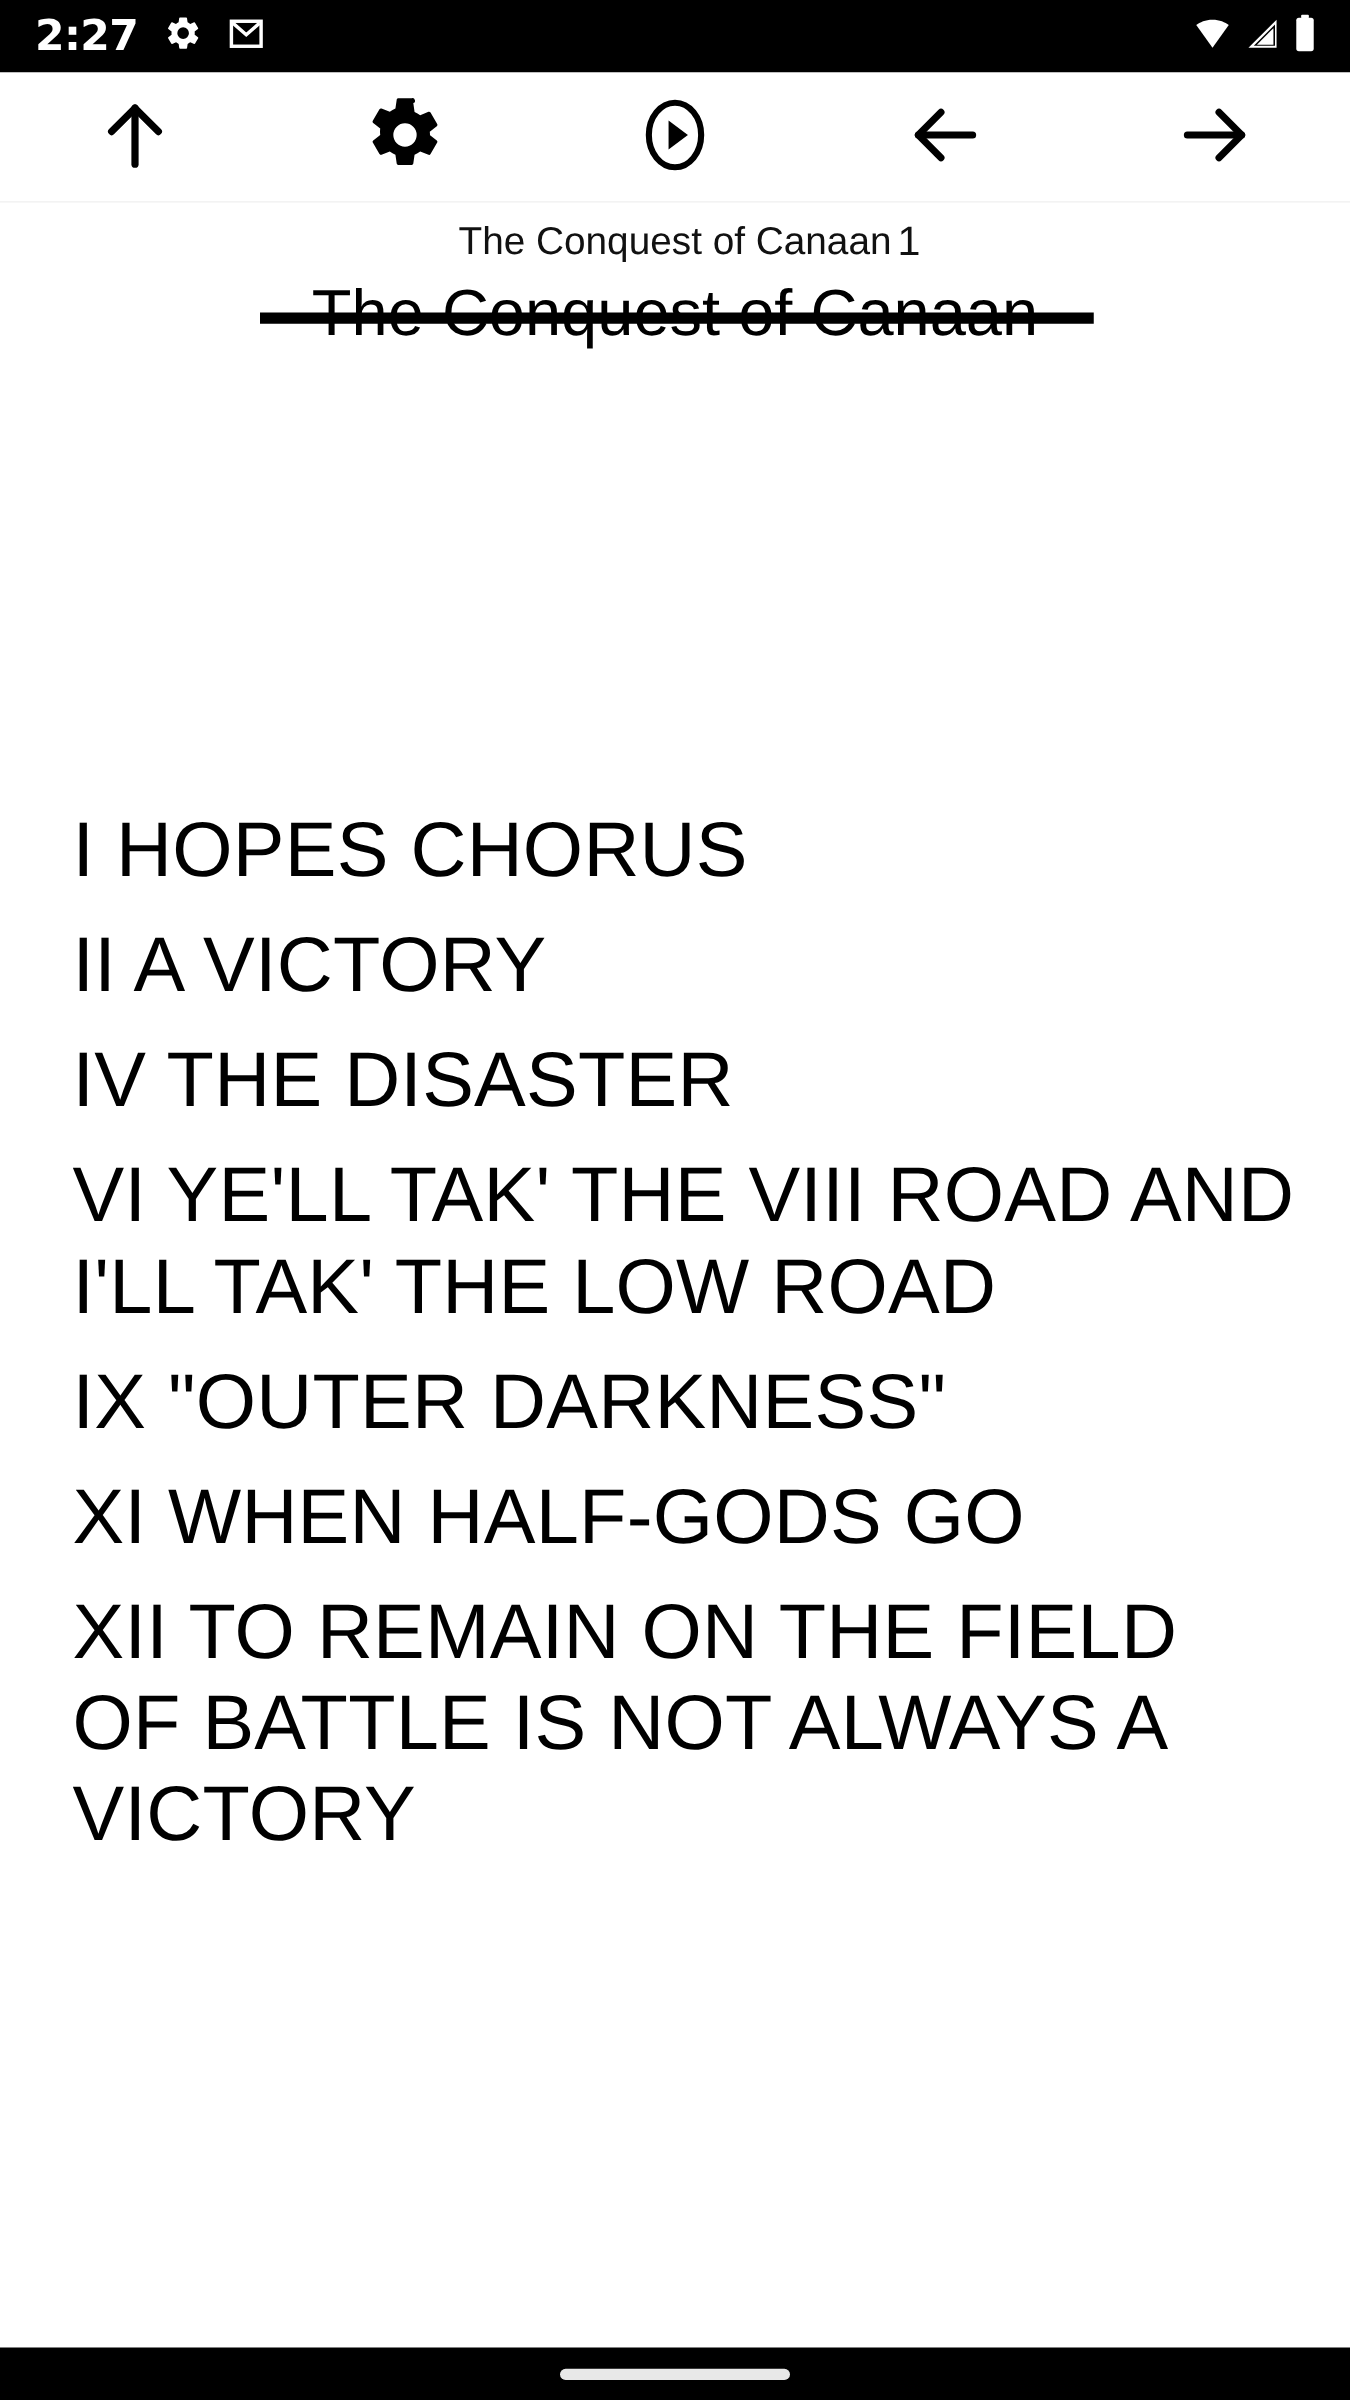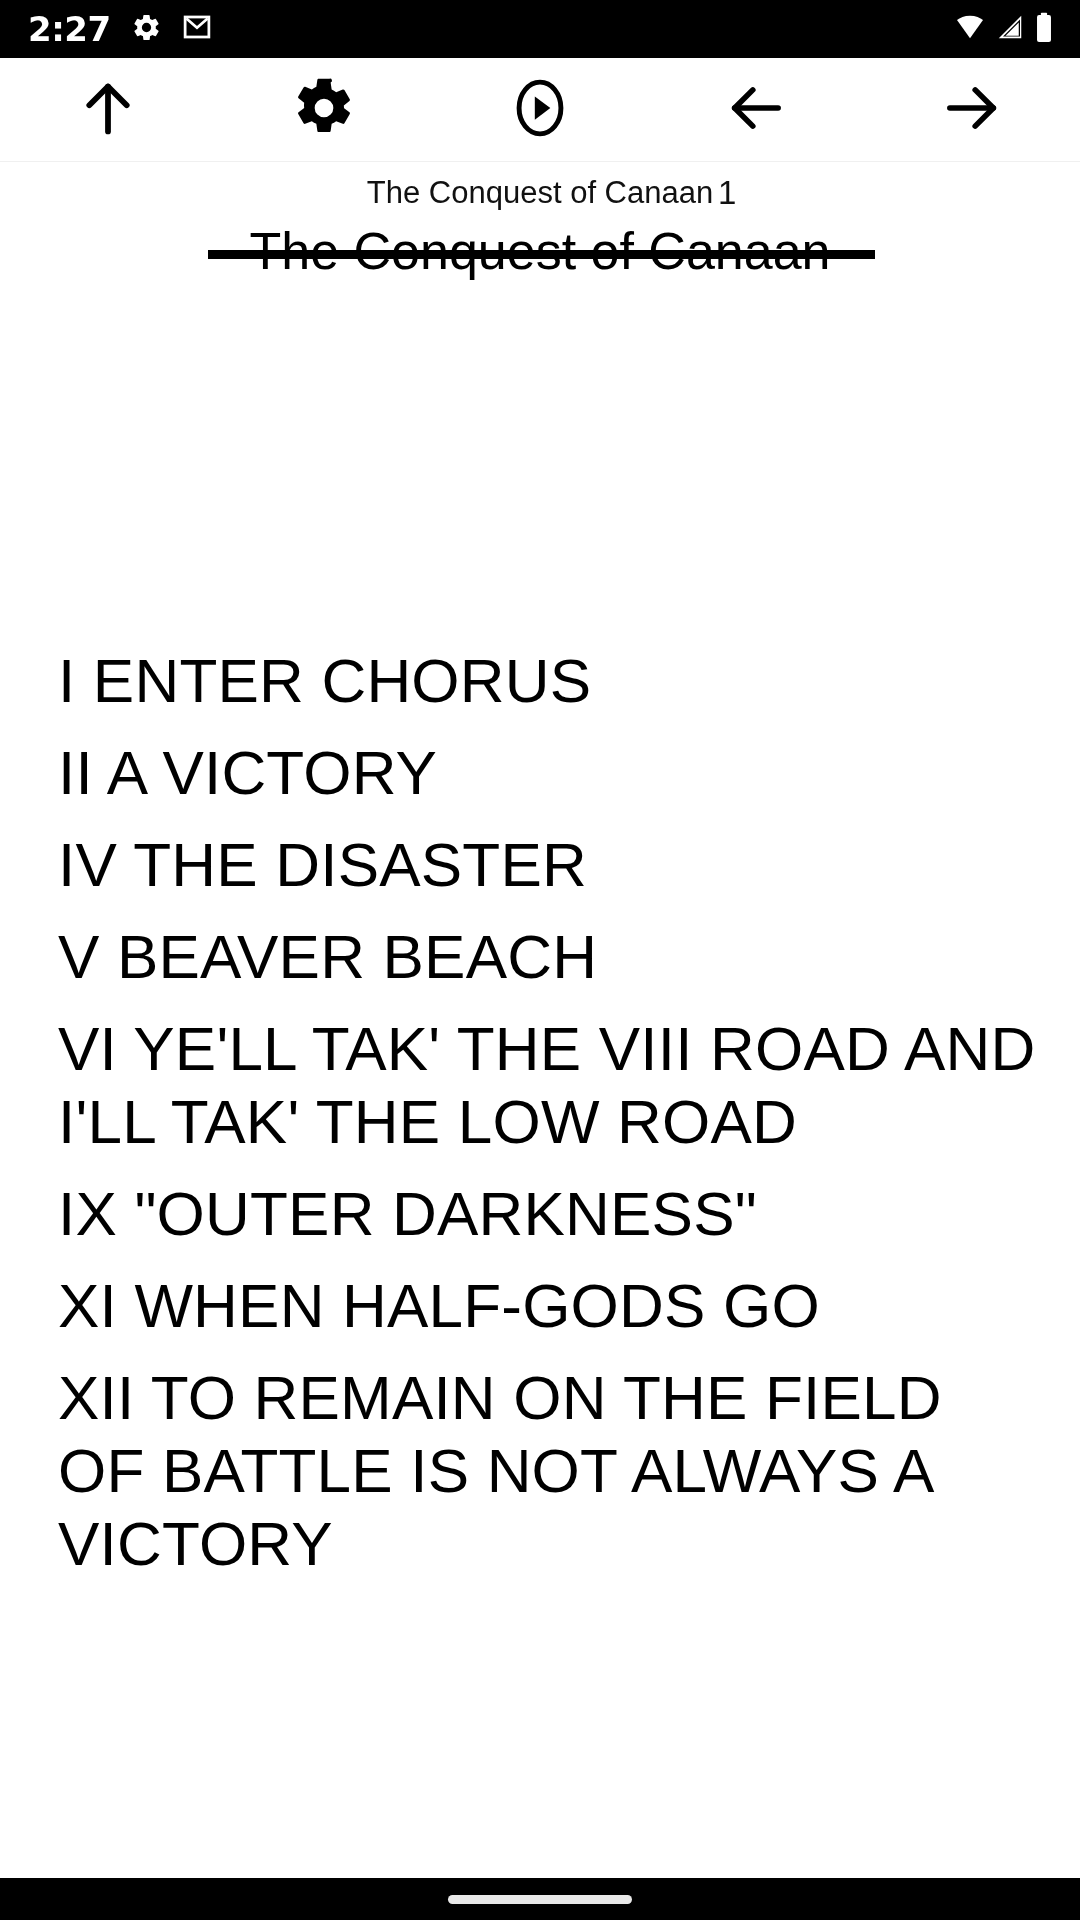--- a/index.html
+++ b/index.html
@@ -236,24 +236,23 @@
     <div id="running-head">The Conquest of Canaan</div>
     <div id="page-number">1</div>
     <div id="big-title-clip">
       <div id="big-title">The Conquest of Canaan</div>
     </div>
     <div id="title-rule"></div>
   </div>
 
   <div id="content">
     <div id="toc">
-      <div class="toc-item">I ENTER CHORUS</div>
+      <div class="toc-item">I HOPES CHORUS</div>
       <div class="toc-item">II A VICTORY</div>
       <div class="toc-item">IV THE DISASTER</div>
-      <div class="toc-item">V BEAVER BEACH</div>
       <div class="toc-item">VI YE'LL TAK' THE VIII ROAD AND I'LL TAK' THE LOW ROAD</div>
       <div class="toc-item">IX "OUTER DARKNESS"</div>
       <div class="toc-item">XI WHEN HALF-GODS GO</div>
       <div class="toc-item">XII TO REMAIN ON THE FIELD OF BATTLE IS NOT ALWAYS A VICTORY</div>
     </div>
   </div>
 
   <div id="nav-bar">
     <div id="gesture-pill"></div>
   </div>

